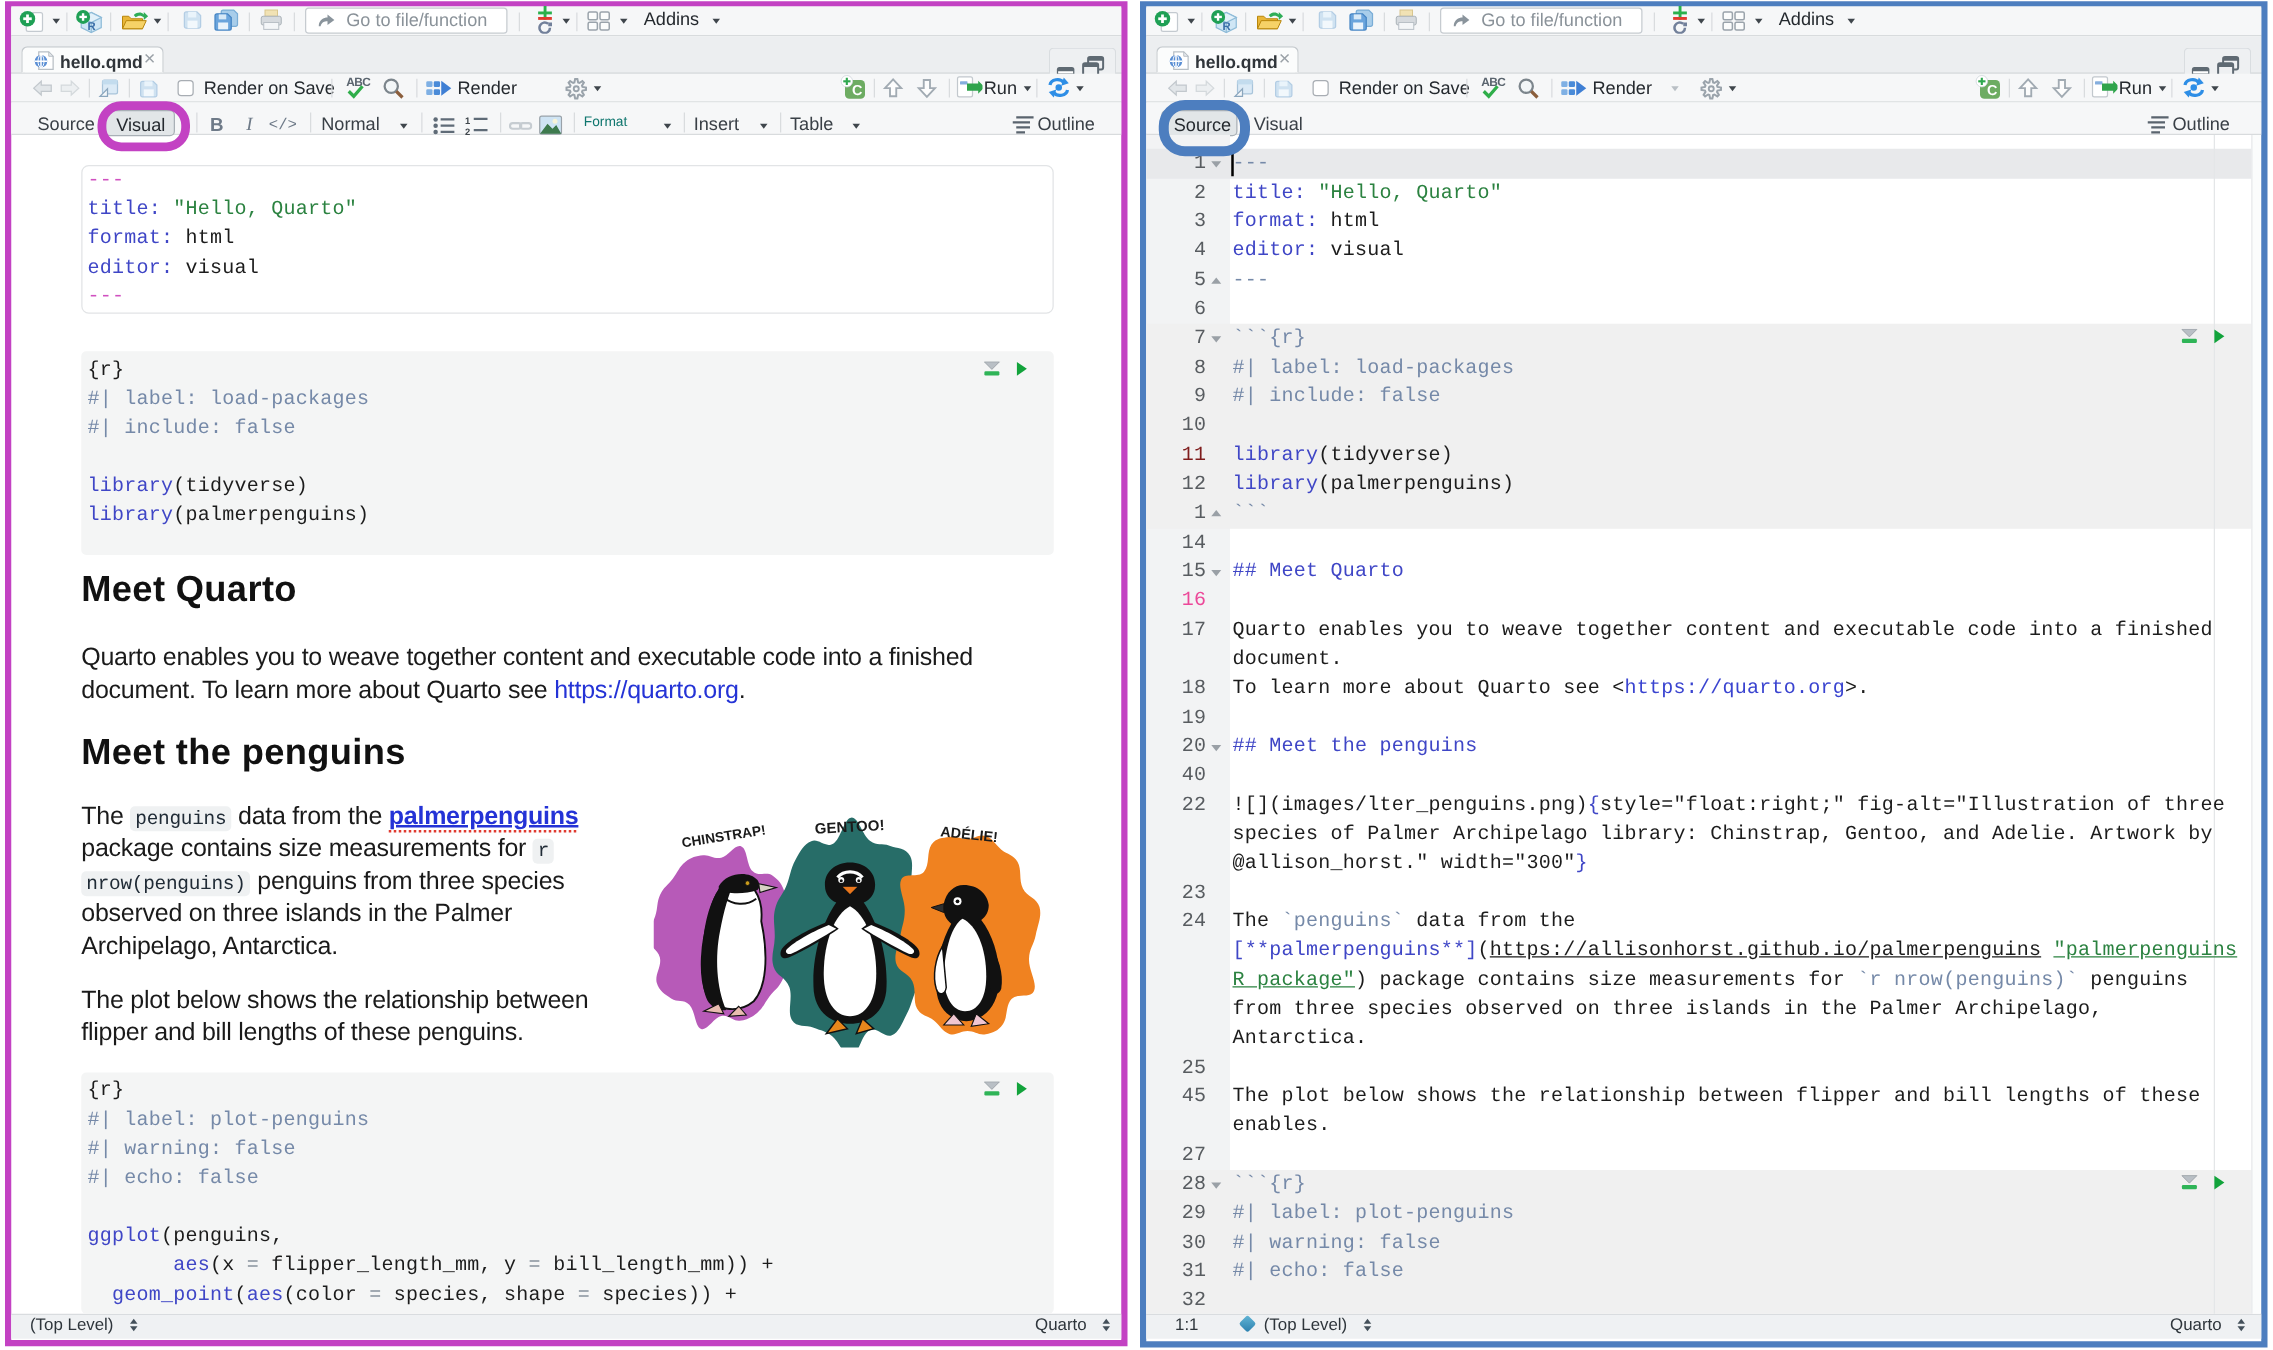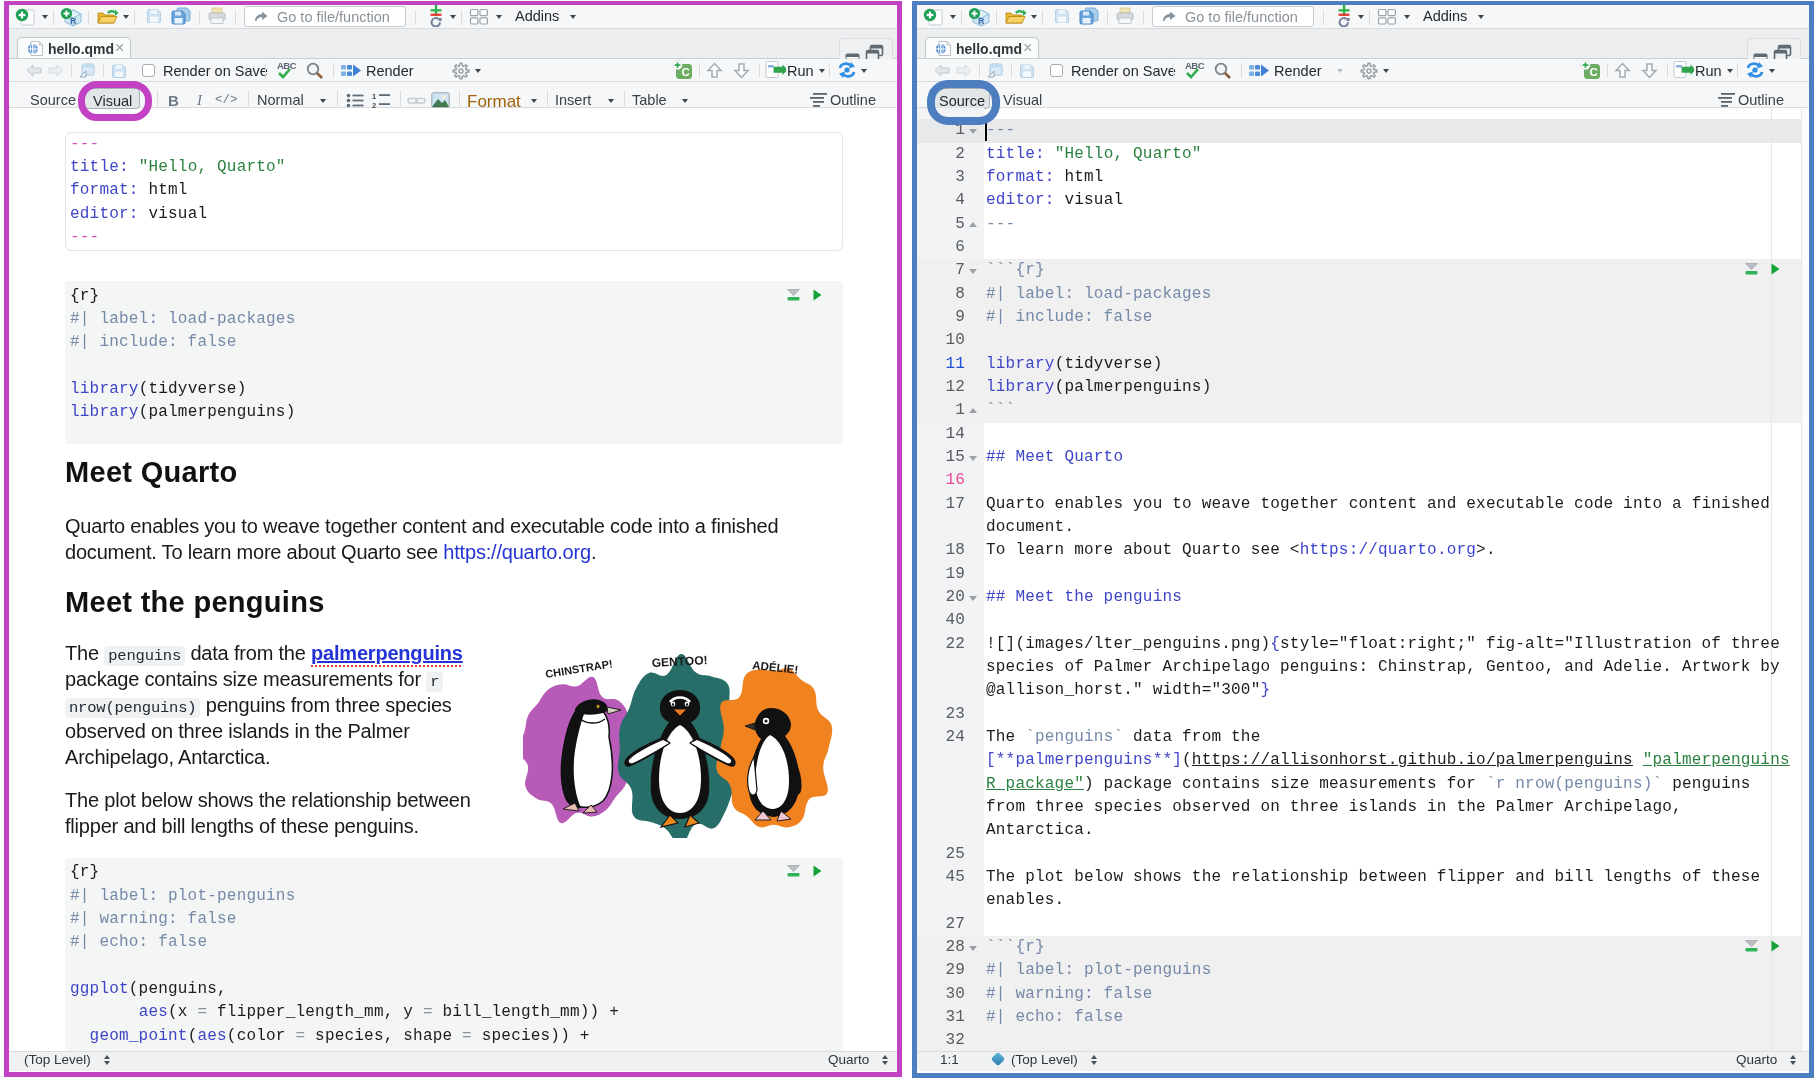--- a/index.html
+++ b/index.html
@@ -394,21 +394,21 @@
 <svg style="position:absolute;left:407px;top:93px" width="19" height="15" viewBox="0 0 19 15">
     <rect x="1" y="5.5" width="9" height="4.5" rx="2.2" fill="none" stroke="#c6ccd1" stroke-width="1.7"></rect>
     <rect x="9" y="5.5" width="9" height="4.5" rx="2.2" fill="none" stroke="#c6ccd1" stroke-width="1.7"></rect>
   </svg>
 <svg style="position:absolute;left:431px;top:92px" width="19" height="16" viewBox="0 0 19 16">
     <rect x="0.8" y="0.8" width="17.4" height="14.4" rx="1.5" fill="#cfe4f4" stroke="#9aa2a9"></rect>
     <path d="M1 15 L7 7 L11 11 L14 8 L18 15 Z" fill="#3e7a4e"></path>
     <circle cx="13" cy="5" r="2" fill="#f7f3d8"></circle>
   </svg>
 <div style="position:absolute;left:459px;top:90px;width:1px;height:16px;background:#d9dcde"></div>
-<div style="position:absolute;left:467px;top:92px;white-space:pre;font-size:17px;color:#a16207">Format</div>
+<div style="position:absolute;left:467px;top:92px;white-space:pre;font-size:11px;color:#0f766e">Format</div>
 <div style="position:absolute;left:531px;top:98.5px;width:0px;height:0px;border-left:3.5px solid transparent;border-right:3.5px solid transparent;border-top:4px solid #3f464c"></div>
 <div style="position:absolute;left:547px;top:90px;width:1px;height:16px;background:#d9dcde"></div>
 <div style="position:absolute;left:555px;top:92px;white-space:pre;font-size:14.5px;color:#3a4047">Insert</div>
 <div style="position:absolute;left:608px;top:98.5px;width:0px;height:0px;border-left:3.5px solid transparent;border-right:3.5px solid transparent;border-top:4px solid #3f464c"></div>
 <div style="position:absolute;left:624px;top:90px;width:1px;height:16px;background:#d9dcde"></div>
 <div style="position:absolute;left:632px;top:92px;white-space:pre;font-size:14.5px;color:#3a4047">Table</div>
 <div style="position:absolute;left:682px;top:98.5px;width:0px;height:0px;border-left:3.5px solid transparent;border-right:3.5px solid transparent;border-top:4px solid #3f464c"></div>
 <svg style="position:absolute;left:810px;top:92px" width="17" height="16" viewBox="0 0 17 16">
     <rect x="3" y="1" width="14" height="1.8" fill="#5a646e"></rect>
     <rect x="0" y="5" width="14" height="1.8" fill="#5a646e"></rect>
@@ -555,21 +555,21 @@
 <div class="mono" style="position:absolute;left:986px;top:212.72px"><span class="c">---</span></div>
 <div class="mono" style="position:absolute;left:925px;top:236.05px;width:40px;text-align:right;color:#585c60">6</div>
 <div class="mono" style="position:absolute;left:925px;top:259.38px;width:40px;text-align:right;color:#585c60">7</div>
 <div style="position:absolute;left:969px;top:269.38px;width:0px;height:0px;border-left:4.0px solid transparent;border-right:4.0px solid transparent;border-top:5px solid #9aa0a6"></div>
 <div class="mono" style="position:absolute;left:986px;top:259.38px"><span class="c">```{r}</span></div>
 <div class="mono" style="position:absolute;left:925px;top:282.71000000000004px;width:40px;text-align:right;color:#585c60">8</div>
 <div class="mono" style="position:absolute;left:986px;top:282.71000000000004px"><span class="c">#| label: load-packages</span></div>
 <div class="mono" style="position:absolute;left:925px;top:306.03999999999996px;width:40px;text-align:right;color:#585c60">9</div>
 <div class="mono" style="position:absolute;left:986px;top:306.03999999999996px"><span class="c">#| include: false</span></div>
 <div class="mono" style="position:absolute;left:925px;top:329.37px;width:40px;text-align:right;color:#585c60">10</div>
-<div class="mono" style="position:absolute;left:925px;top:352.7px;width:40px;text-align:right;color:#1d4ed8">11</div>
+<div class="mono" style="position:absolute;left:925px;top:352.7px;width:40px;text-align:right;color:#7f1d1d">11</div>
 <div class="mono" style="position:absolute;left:986px;top:352.7px"><span class="k">library</span>(tidyverse)</div>
 <div class="mono" style="position:absolute;left:925px;top:376.03px;width:40px;text-align:right;color:#585c60">12</div>
 <div class="mono" style="position:absolute;left:986px;top:376.03px"><span class="k">library</span>(palmerpenguins)</div>
 <div class="mono" style="position:absolute;left:925px;top:399.36px;width:40px;text-align:right;color:#585c60">1</div>
 <div style="position:absolute;left:969px;top:408.36px;width:0px;height:0px;border-left:4.0px solid transparent;border-right:4.0px solid transparent;border-bottom:5px solid #9aa0a6"></div>
 <div class="mono" style="position:absolute;left:986px;top:399.36px"><span class="c">```</span></div>
 <div class="mono" style="position:absolute;left:925px;top:422.68999999999994px;width:40px;text-align:right;color:#585c60">14</div>
 <div class="mono" style="position:absolute;left:925px;top:446.02px;width:40px;text-align:right;color:#585c60">15</div>
 <div style="position:absolute;left:969px;top:456.02px;width:0px;height:0px;border-left:4.0px solid transparent;border-right:4.0px solid transparent;border-top:5px solid #9aa0a6"></div>
 <div class="mono" style="position:absolute;left:986px;top:446.02px"><span class="k">## Meet Quarto</span></div>
@@ -579,21 +579,21 @@
 <div class="mono" style="position:absolute;left:986px;top:516.01px">document.</div>
 <div class="mono" style="position:absolute;left:925px;top:539.3399999999999px;width:40px;text-align:right;color:#585c60">18</div>
 <div class="mono" style="position:absolute;left:986px;top:539.3399999999999px">To learn more about Quarto see &lt;<span class="lk">https://quarto.org</span>&gt;.</div>
 <div class="mono" style="position:absolute;left:925px;top:562.67px;width:40px;text-align:right;color:#585c60">19</div>
 <div class="mono" style="position:absolute;left:925px;top:586.0px;width:40px;text-align:right;color:#585c60">20</div>
 <div style="position:absolute;left:969px;top:596.0px;width:0px;height:0px;border-left:4.0px solid transparent;border-right:4.0px solid transparent;border-top:5px solid #9aa0a6"></div>
 <div class="mono" style="position:absolute;left:986px;top:586.0px"><span class="k">## Meet the penguins</span></div>
 <div class="mono" style="position:absolute;left:925px;top:609.3299999999999px;width:40px;text-align:right;color:#585c60">40</div>
 <div class="mono" style="position:absolute;left:925px;top:632.66px;width:40px;text-align:right;color:#585c60">22</div>
 <div class="mono" style="position:absolute;left:986px;top:632.66px">![](images/lter_penguins.png)<span class="k">{</span>style="float:right;" fig-alt="Illustration of three</div>
-<div class="mono" style="position:absolute;left:986px;top:655.9899999999999px">species of Palmer Archipelago penguins: Chinstrap, Gentoo, and Adelie. Artwork by</div>
+<div class="mono" style="position:absolute;left:986px;top:655.9899999999999px">species of Palmer Archipelago library: Chinstrap, Gentoo, and Adelie. Artwork by</div>
 <div class="mono" style="position:absolute;left:986px;top:679.3199999999999px">@allison_horst." width="300"<span class="k">}</span></div>
 <div class="mono" style="position:absolute;left:925px;top:702.65px;width:40px;text-align:right;color:#585c60">23</div>
 <div class="mono" style="position:absolute;left:925px;top:725.9799999999999px;width:40px;text-align:right;color:#585c60">24</div>
 <div class="mono" style="position:absolute;left:986px;top:725.9799999999999px">The <span class="c">`penguins`</span> data from the</div>
 <div class="mono" style="position:absolute;left:986px;top:749.31px"><span class="k">[**palmerpenguins**]</span>(<span class="ub">https://allisonhorst.github.io/palmerpenguins</span> <span class="gu">"palmerpenguins</span></div>
 <div class="mono" style="position:absolute;left:986px;top:772.64px"><span class="gu">R package"</span>) package contains size measurements for <span class="c">`r nrow(penguins)`</span> penguins</div>
 <div class="mono" style="position:absolute;left:986px;top:795.9699999999999px">from three species observed on three islands in the Palmer Archipelago,</div>
 <div class="mono" style="position:absolute;left:986px;top:819.3px">Antarctica.</div>
 <div class="mono" style="position:absolute;left:925px;top:842.6299999999999px;width:40px;text-align:right;color:#585c60">25</div>
 <div class="mono" style="position:absolute;left:925px;top:865.9599999999999px;width:40px;text-align:right;color:#585c60">45</div>

